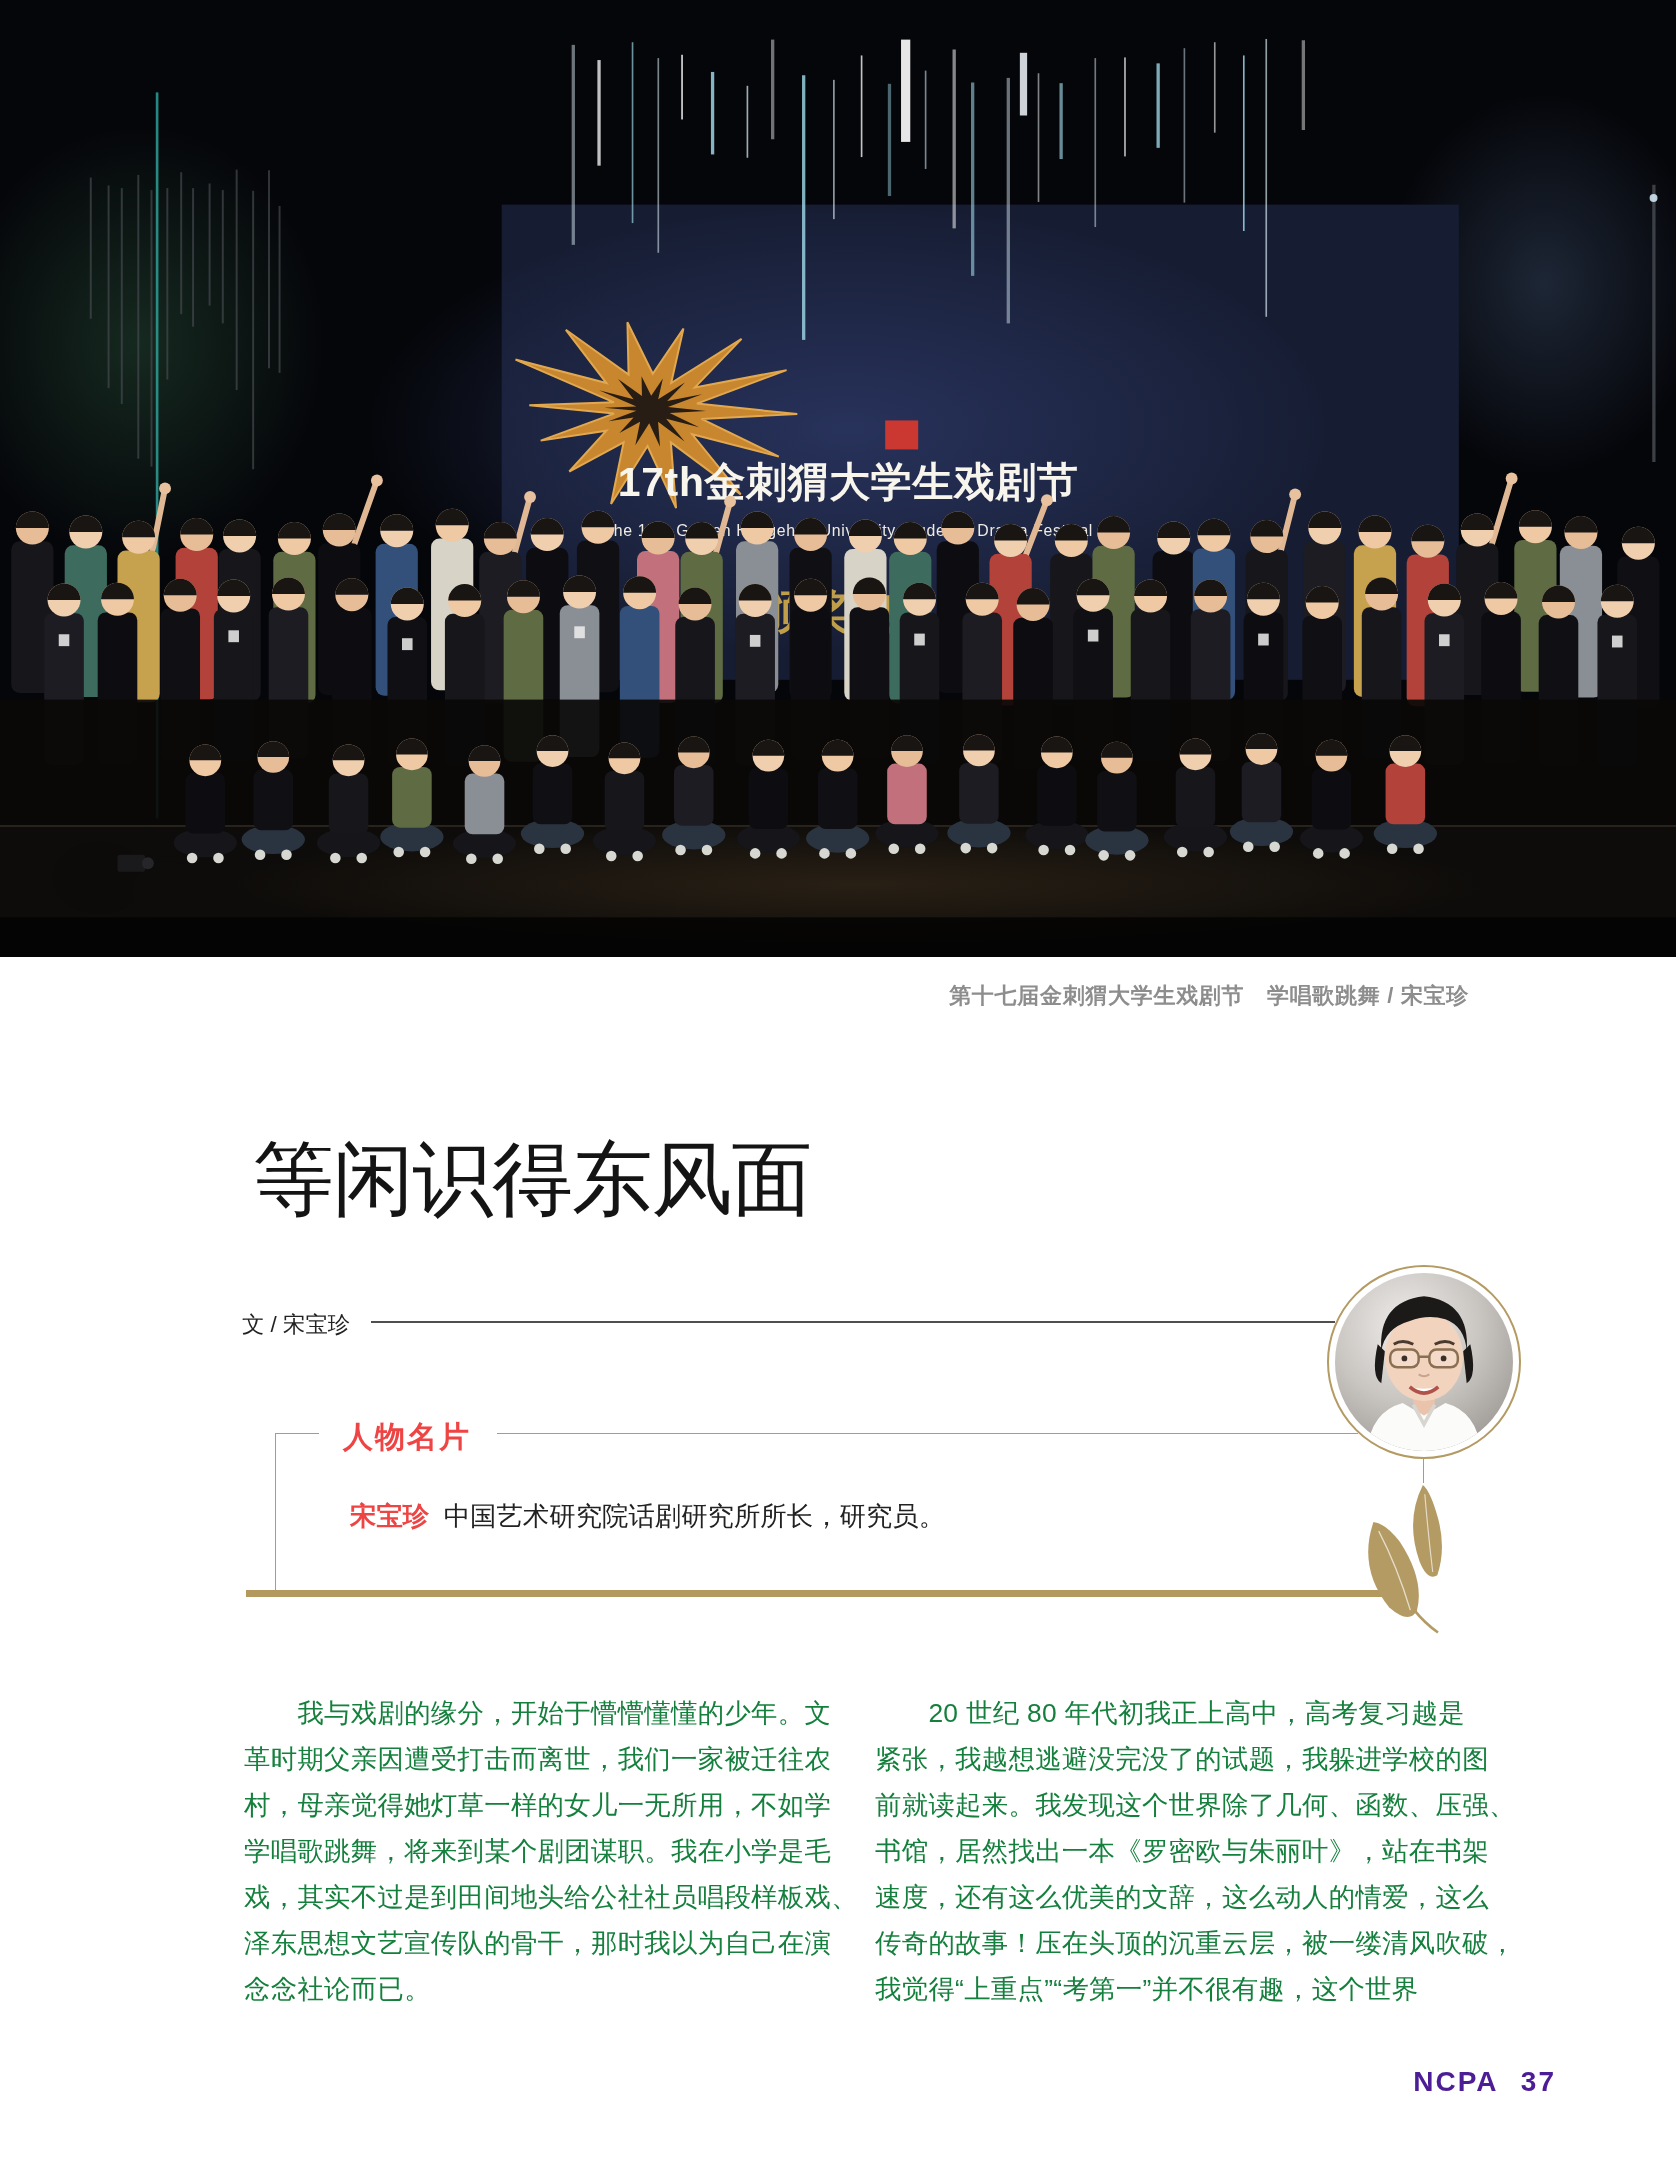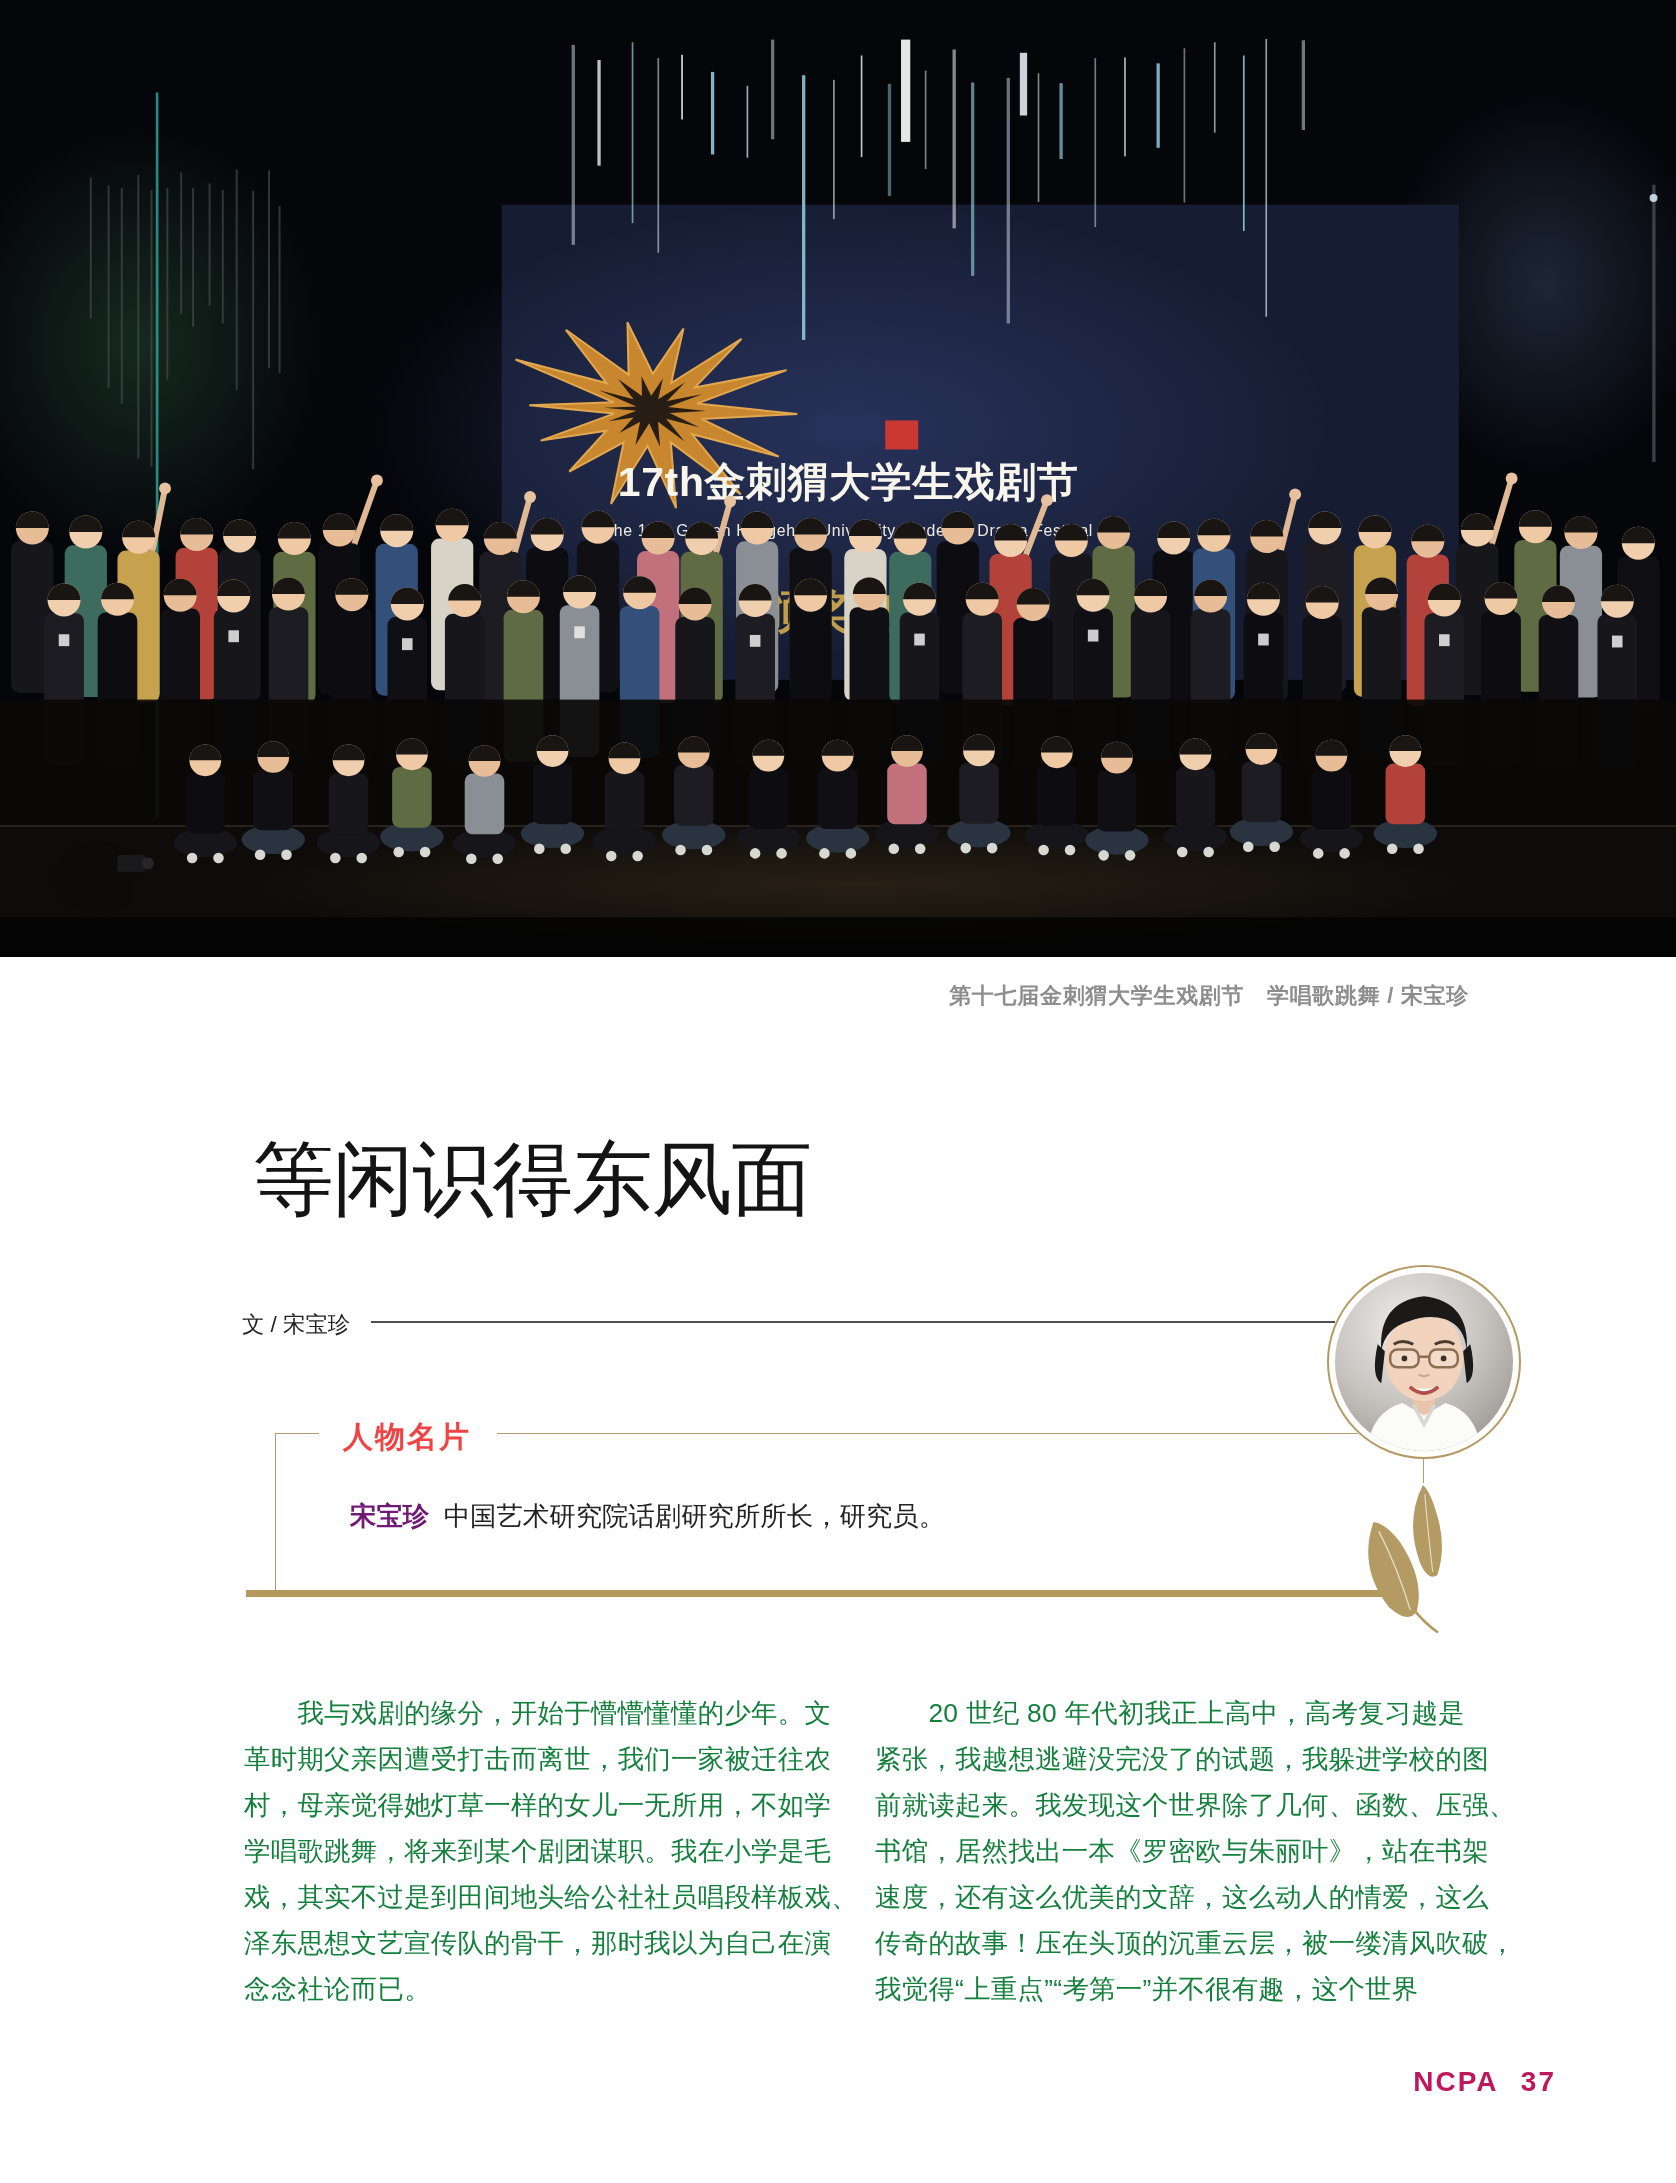--- a/index.html
+++ b/index.html
@@ -38,31 +38,31 @@
   .portrait-connector{left:1423px;top:1459px;width:1.3px;height:24.4px;background:#b49a63;}
   
   .card-dash{left:275px;top:1433px;width:44px;height:1.3px;background:#b29b70;}
   .card-vline{left:275px;top:1433px;width:1.3px;height:163px;background:#b29b70;}
   .card-heading{
     left:343px;top:1417px;font-family:"Liberation Serif","DejaVu Serif",serif;
     font-size:30px;font-weight:bold;color:#ef4444;letter-spacing:2px;white-space:nowrap;
   }
   .card-hline{left:497px;top:1433px;width:861px;height:1.3px;background:#b29b70;}
   .card-bio{left:350px;top:1499px;font-size:26.4px;color:#222;white-space:nowrap;}
-  .card-bio .name{font-weight:bold;color:#701a75;margin-right:14.5px;}
+  .card-bio .name{font-weight:bold;color:#ef4444;margin-right:14.5px;}
   .card-goldbar{left:246px;top:1590px;width:1139px;height:7.3px;background:#b3995d;}
   .feather{left:1359px;top:1481px;width:104px;height:153px;}
   .feather svg{display:block;width:100%;height:100%;}
   
   .col{top:1690px;font-size:26.4px;line-height:46px;color:#15803d;letter-spacing:0.3px;}
   .col .line{white-space:nowrap;height:46px;}
   .col-left{left:244px;width:607px;}
   .col-right{left:875px;width:607px;}
   
-  .footer{top:2066px;right:120px;font-size:28px;font-weight:bold;color:#be185d;
+  .footer{top:2066px;right:120px;font-size:28px;font-weight:bold;color:#4c1d95;
     letter-spacing:2px;white-space:nowrap;}
   .footer .pageno{margin-left:22.4px;}
 </style>
 </head>
 <body>
 
 <div class="page">
 
   <div class="abs photo">
     <svg viewBox="0 0 2539 1450" preserveAspectRatio="none">

